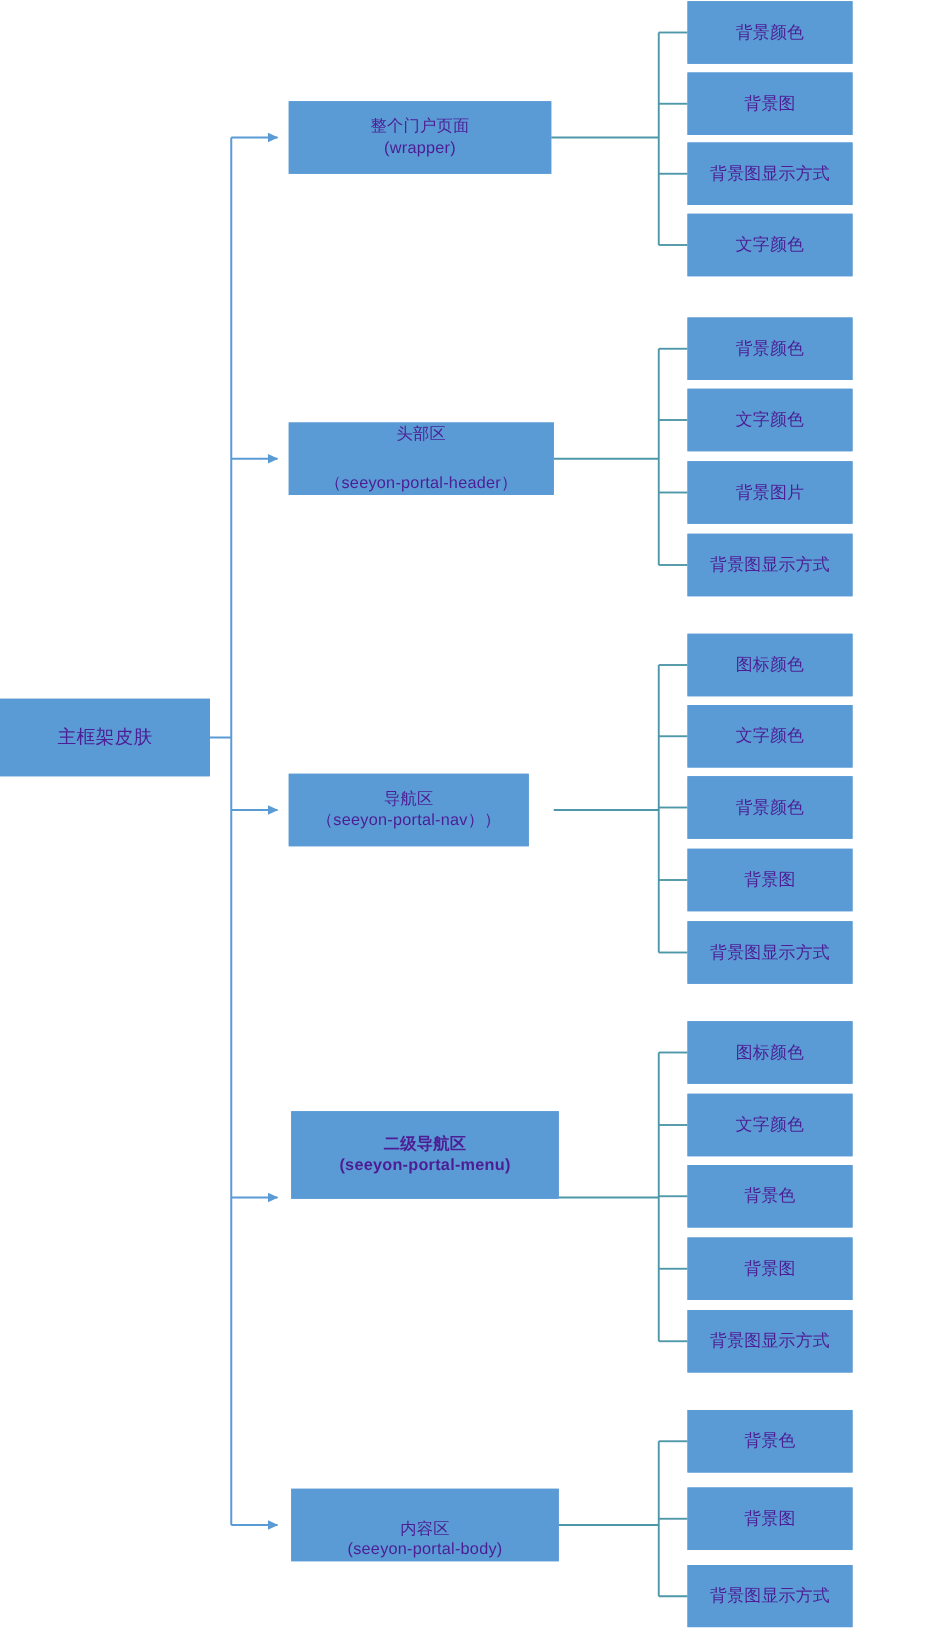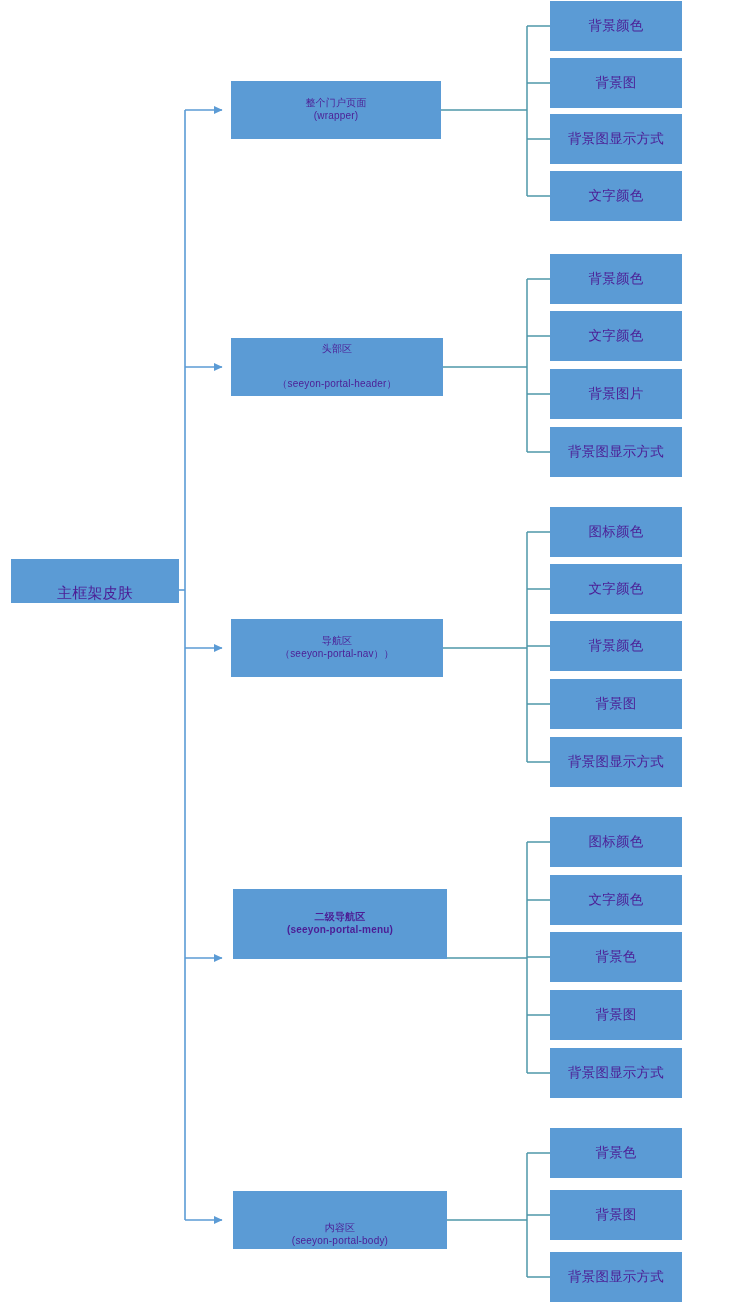--- a/index.html
+++ b/index.html
@@ -45,21 +45,21 @@
     white-space: nowrap;
   }
   .node .line2 {
     display: block;
     white-space: nowrap;
   }
   .node-root {
     font-size: 15px;
   }
   .node-mid {
-    font-size: 10px;
+    font-size: 13px;
   }
   .node-leaf {
     font-size: 13.5px;
   }
 </style>
 </head>
 <body>
 
 <div id="canvas">
 
@@ -110,35 +110,35 @@
     <path d="M527,1015 L550,1015" stroke="#4e97a8" stroke-width="1.5" fill="none"></path>
     <path d="M527,1073 L550,1073" stroke="#4e97a8" stroke-width="1.5" fill="none"></path>
 
     <path d="M447,1220 L527,1220" stroke="#4e97a8" stroke-width="1.5" fill="none"></path>
     <path d="M527,1153 L527,1277" stroke="#4e97a8" stroke-width="1.5" fill="none"></path>
     <path d="M527,1153 L550,1153" stroke="#4e97a8" stroke-width="1.5" fill="none"></path>
     <path d="M527,1215 L550,1215" stroke="#4e97a8" stroke-width="1.5" fill="none"></path>
     <path d="M527,1277 L550,1277" stroke="#4e97a8" stroke-width="1.5" fill="none"></path>
   </svg>
 
-  <div class="node node-root" style="left:11px; top:559px; width:168px; height:44px;justify-content:flex-end;">
+  <div class="node node-root" style="left:0px; top:559px; width:168px; height:62px;">
     <span class="line1">主框架皮肤</span>
   </div>
 
   <div class="node node-mid" style="left:231px; top:81px; width:210px; height:58px;">
     <span class="line1">整个门户页面</span>
     <span class="line2">(wrapper)</span>
   </div>
 
   <div class="node node-mid" style="left:231px; top:338px; width:212px; height:58px;gap:22px;">
     <span class="line1">头部区</span>
     <span class="line2">（seeyon-portal-header）</span>
   </div>
 
-  <div class="node node-mid" style="left:231px; top:619px; width:212px; height:58px;">
+  <div class="node node-mid" style="left:231px; top:619px; width:192px; height:58px;">
     <span class="line1">导航区</span>
     <span class="line2">（seeyon-portal-nav））</span>
   </div>
 
   <div class="node node-mid" style="left:233px; top:889px; width:214px; height:70px;font-weight:bold;">
     <span class="line1">二级导航区</span>
     <span class="line2">(seeyon-portal-menu)</span>
   </div>
 
   <div class="node node-mid" style="left:233px; top:1191px; width:214px; height:58px;justify-content:flex-end;">

